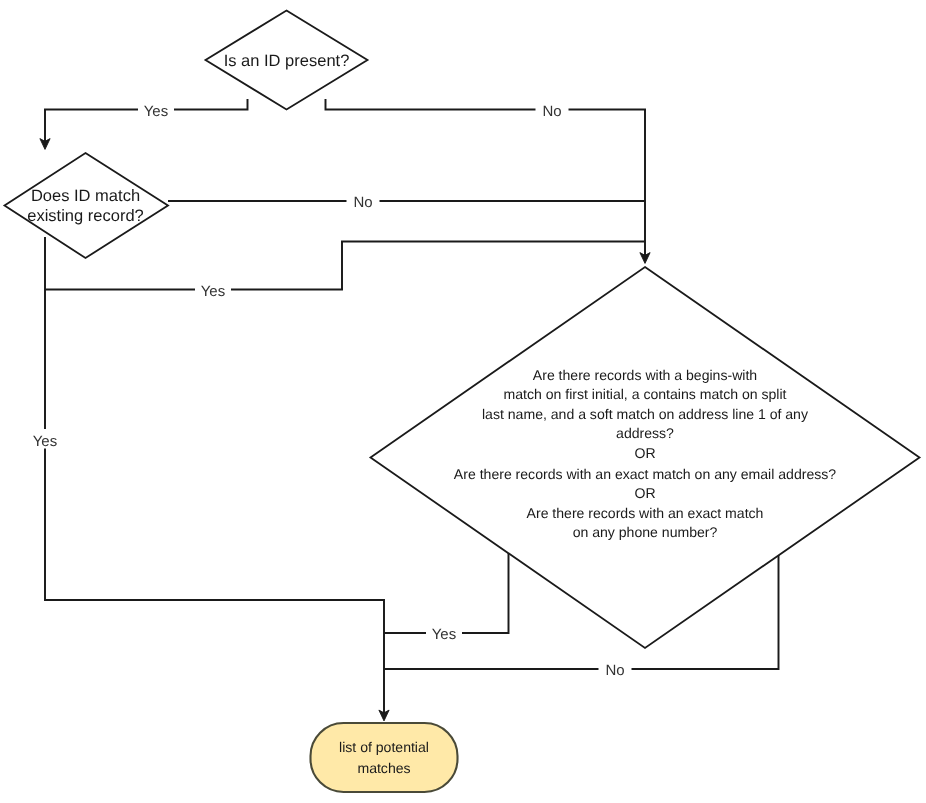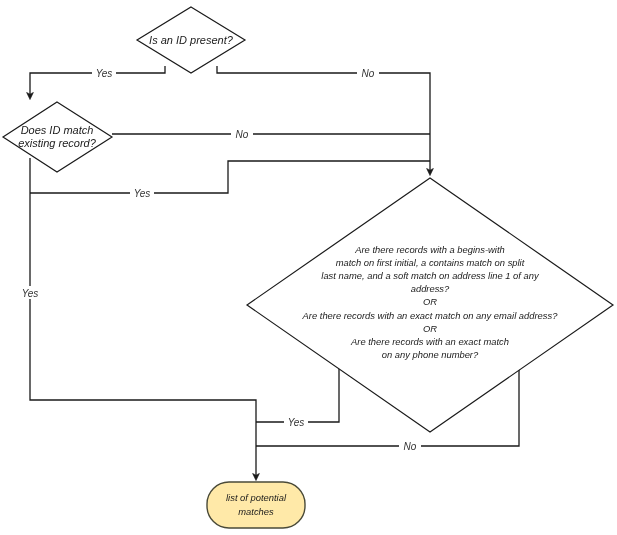--- a/index.html
+++ b/index.html
@@ -9,21 +9,20 @@
   }
   body {
     font-family: "Liberation Sans", sans-serif;
   }
   #canvas {
     position: relative;
     width: 617px;
     height: 535px;
     background: #ffffff;
     overflow: hidden;
-    font-style: italic;
   }
   #flow-svg {
     position: absolute;
     left: 0;
     top: 0;
     width: 617px;
     height: 535px;
   }
   .node-text {
     font-family: "Liberation Sans", sans-serif;

